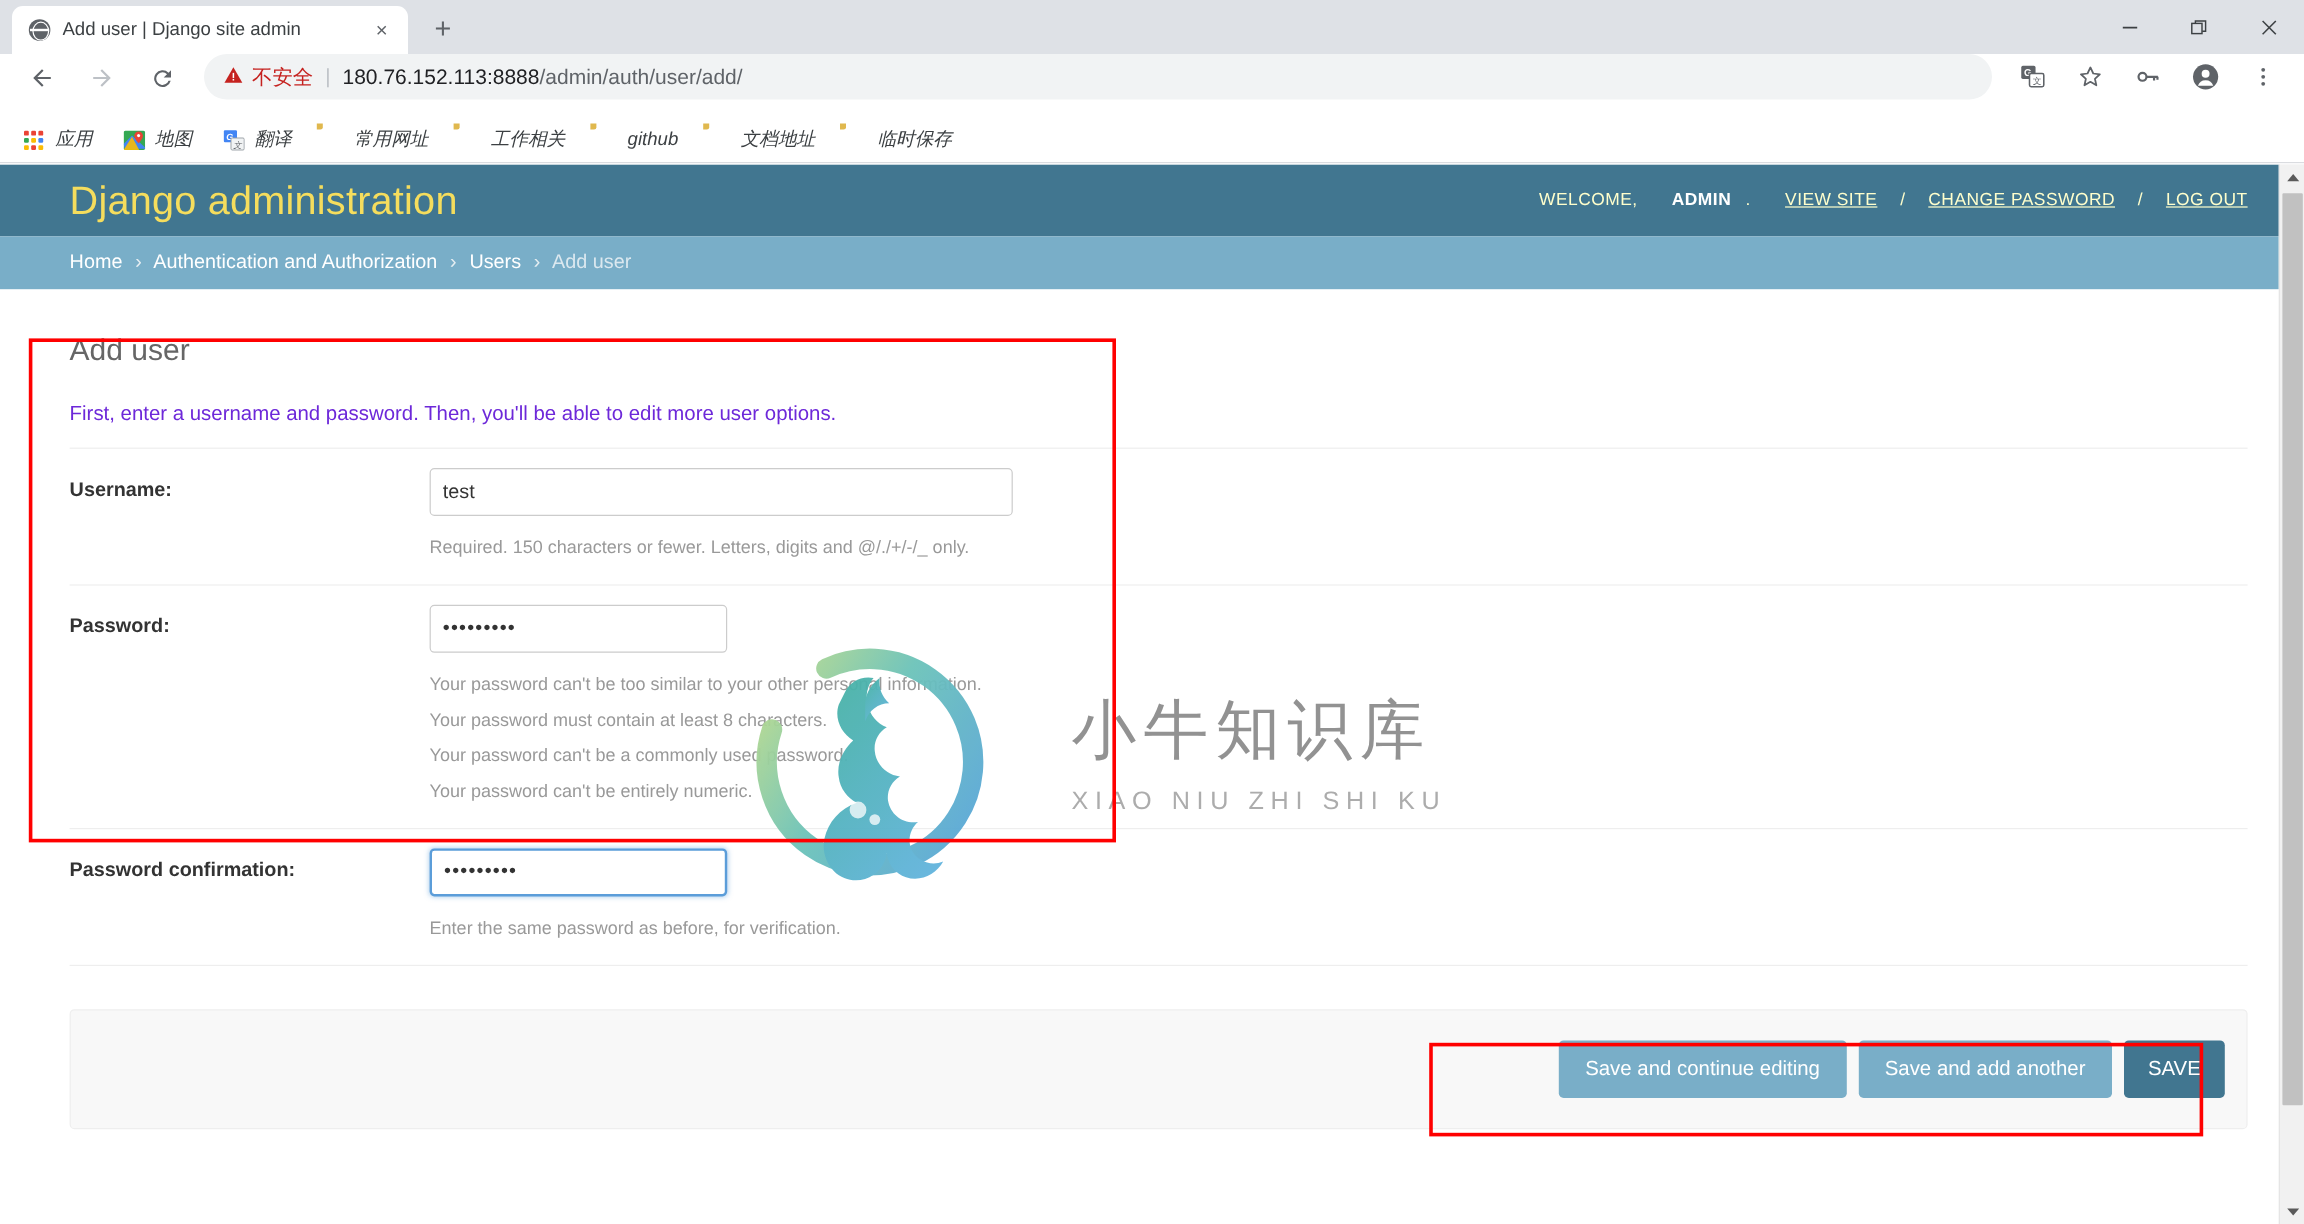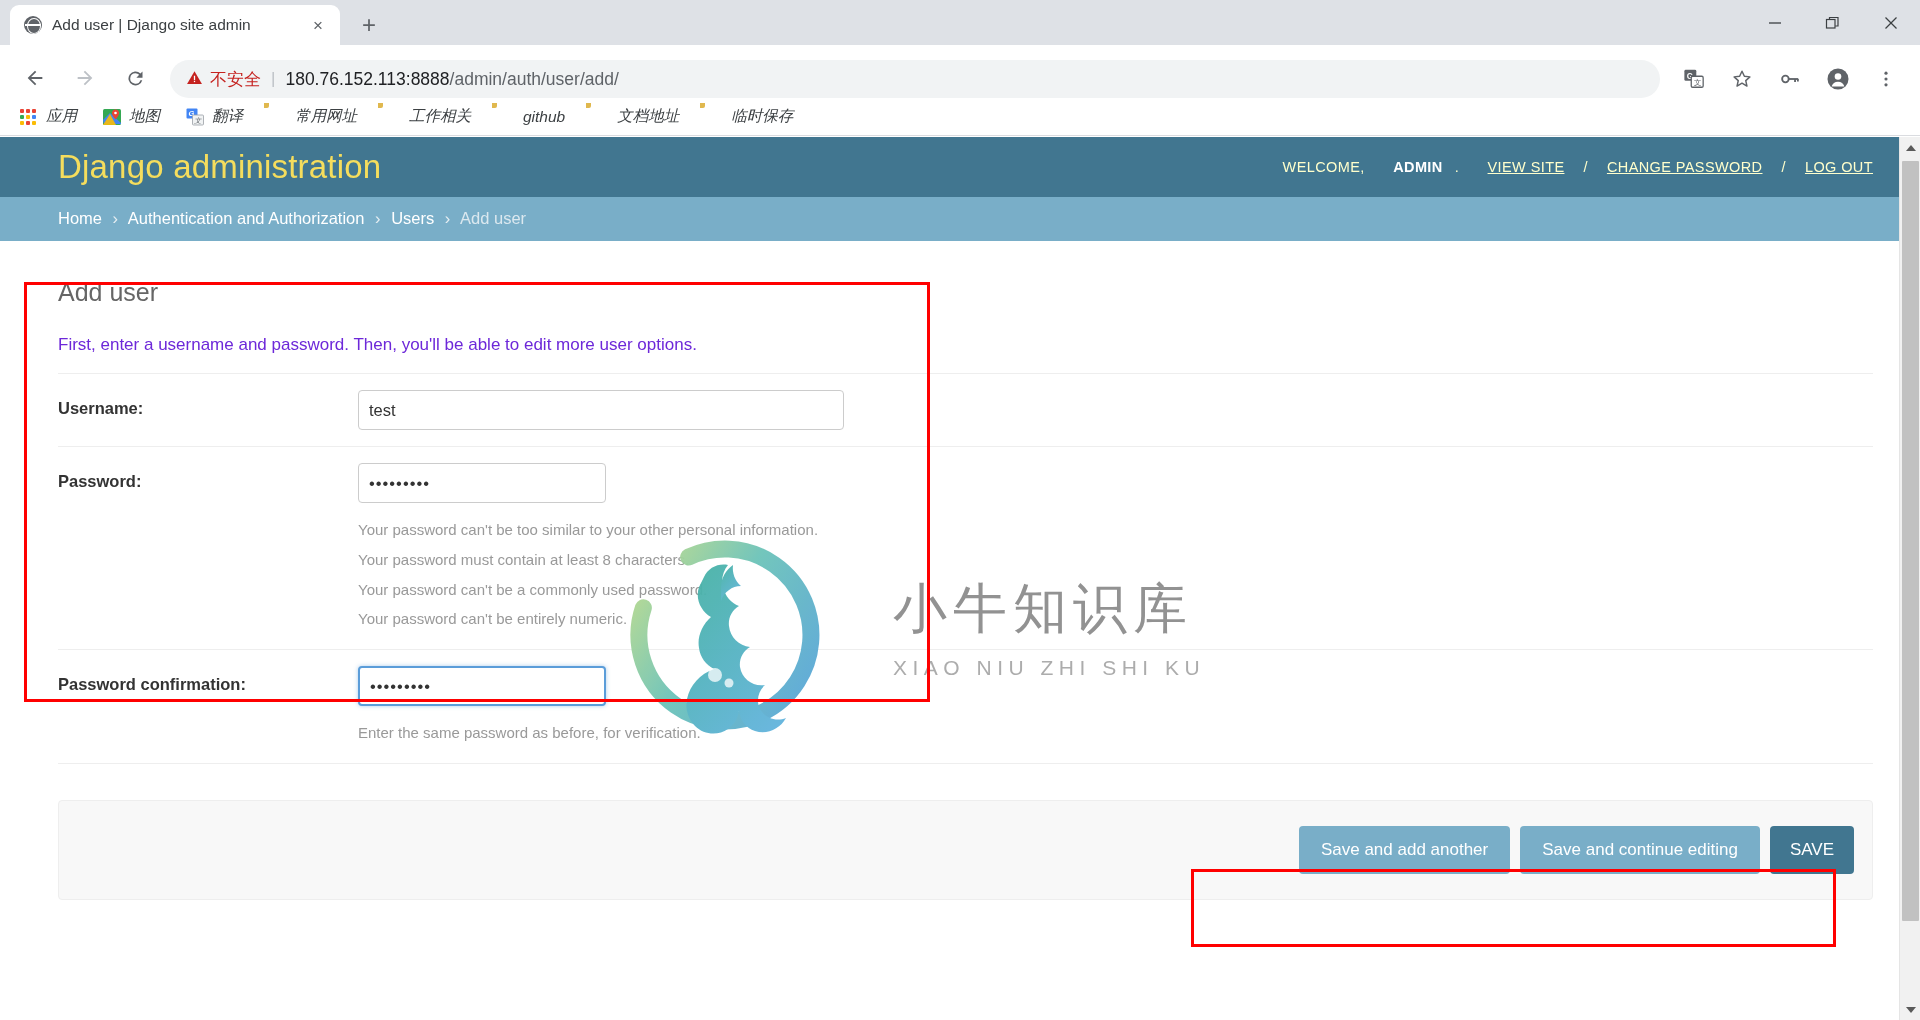--- a/index.html
+++ b/index.html
@@ -56,21 +56,21 @@
   .winbtns {
     position:absolute; right:0; top:0; height: 45px; display:flex;
   }
   .winbtn {
     width: 58px; height: 45px; display:flex; align-items:center; justify-content:center;
     color:#3c4043;
   }
   .winbtn svg { display:block; }
 
   .toolbar {
-    height: 53px; background:#fff; display:flex; align-items:flex-end;
+    height: 53px; background:#fff; display:flex; align-items:flex-start;
     padding: 0 10px;
   }
   .navbtn {
     width: 40px; height:40px; margin: 0 5px;
     display:flex; align-items:center; justify-content:center;
     color:#5f6368;
   }
   .navbtn.disabled { color:#bdc1c6; }
   .omnibox {
     flex: 1 1 auto; height: 38px; background:#f1f3f4; border-radius: 20px;
@@ -426,20 +426,23 @@
 
       <div class="content">
         <div class="module-wrap">
           <h1 class="page-title">Add user</h1>
           <p class="intro-text">First, enter a username and password. Then, you'll be able to edit more user options.</p>
 
           <div class="form-row">
             <div class="form-label">Username:</div>
             <div class="form-field">
               <input class="txt-input" type="text" value="test" style="">
+              <div class="helptext">
+                <div>Required. 150 characters or fewer. Letters, digits and @/./+/-/_ only.</div>
+              </div>
             </div>
           </div>
 
           <div class="form-row">
             <div class="form-label">Password:</div>
             <div class="form-field">
               <input class="txt-input pw" type="text" value="•••••••••" style="">
               <div class="helptext">
                 <div>Your password can't be too similar to your other personal information.</div>
                 <div>Your password must contain at least 8 characters.</div>
@@ -454,22 +457,22 @@
             <div class="form-field">
               <input class="txt-input pw focused" type="text" value="•••••••••" style="">
               <div class="helptext">
                 <div>Enter the same password as before, for verification.</div>
               </div>
             </div>
           </div>
         </div>
 
         <div class="submit-row">
+          <button class="btn">Save and continue editing</button>
           <button class="btn">Save and add another</button>
-          <button class="btn">Save and continue editing</button>
           <button class="btn default">SAVE</button>
         </div>
       </div>
 
       <div class="watermark">
         <svg width="200" height="200" viewBox="0 0 200 200" style="position:absolute;left:0;top:0;">
           <defs>
             <linearGradient id="ringg" x1="0.15" y1="0" x2="0.8" y2="1">
               <stop offset="0%" stop-color="#b7d98e"></stop>
               <stop offset="45%" stop-color="#6cc3b9"></stop>

